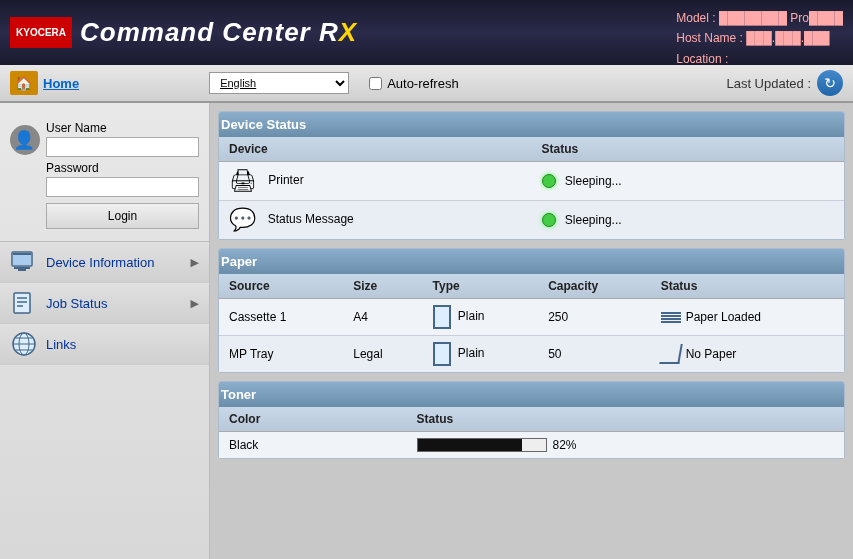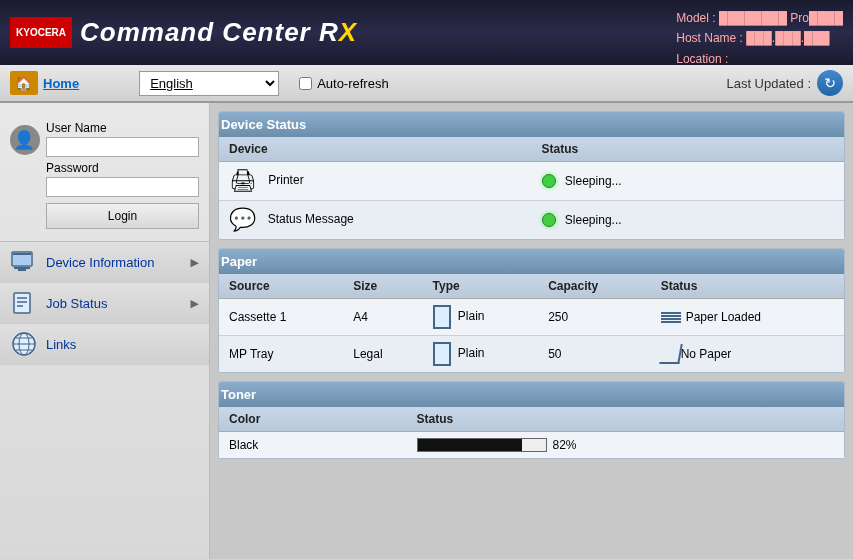--- a/index.html
+++ b/index.html
@@ -71,23 +71,23 @@
       justify-content: center;
       font-size: 14px;
     }
     #home-link {
       color: #0066cc;
       font-weight: bold;
       text-decoration: underline;
       cursor: pointer;
     }
     #lang-select {
-      margin-left: 50px;
+      margin-left: 120px;
       padding: 3px 6px;
-      font-size: 13px;
+      font-size: 11px;
       border: 1px solid #999;
       background: white;
       width: 140px;
       text-decoration: underline;
     }
     #autorefresh-area {
       display: flex;
       align-items: center;
       gap: 5px;
       margin-left: 10px;
@@ -447,21 +447,21 @@
             </tr>
             <tr>
               <td>MP Tray</td>
               <td>Legal</td>
               <td>
                 <span style="display:inline-block;width:18px;height:24px;border:2px solid #446688;background:#ddeeff;vertical-align:middle;margin-right:4px;"></span>
                 <span>Plain</span>
               </td>
               <td>50</td>
               <td>
-                <div style="display:flex;align-items:center;">
+                <div style="display:flex;align-items:center;gap:5px;">
                   <div style="width:20px;height:20px;border-bottom:2px solid #446688;border-right:2px solid #446688;transform:skew(-10deg);"></div>
                   <span>No Paper</span>
                 </div>
               </td>
             </tr>
           </tbody>
         </table>
       </div>
     </div>
 

